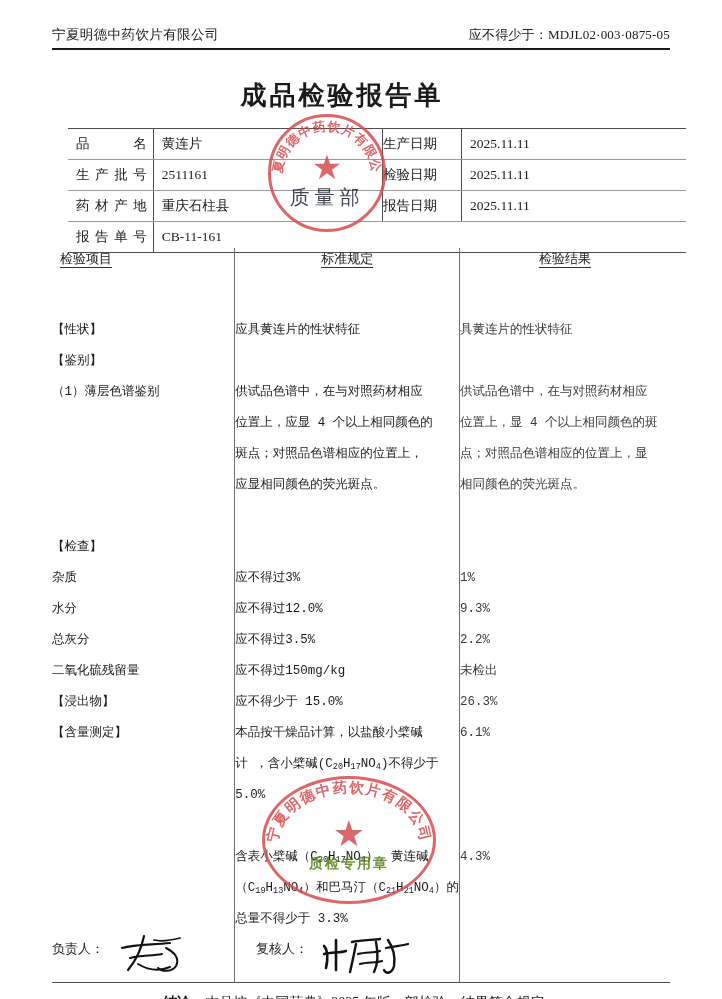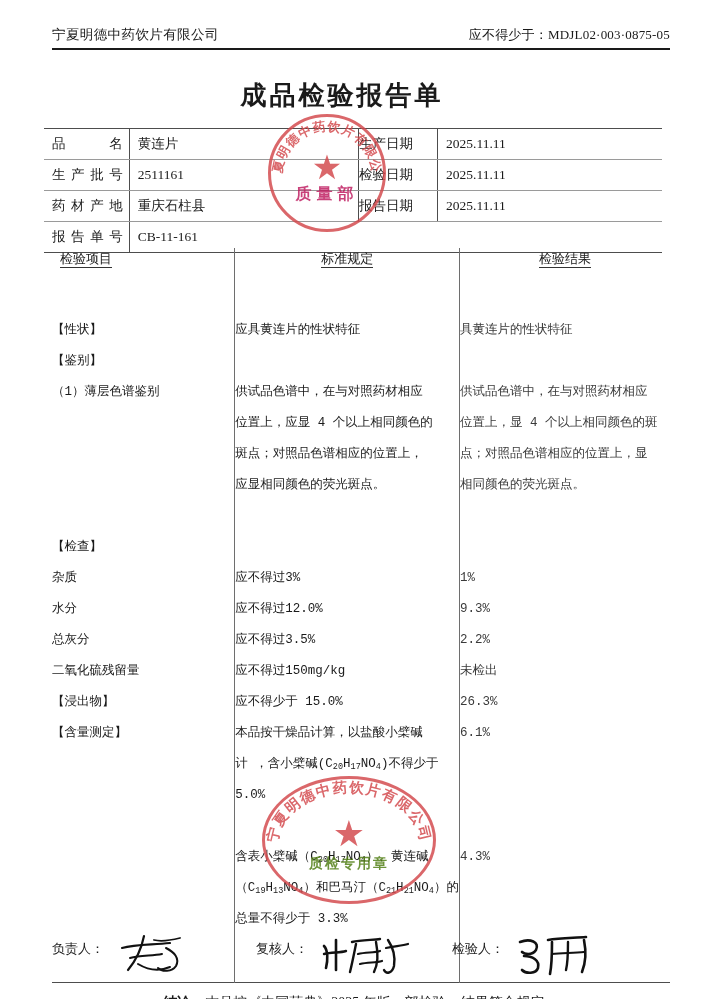--- a/index.html
+++ b/index.html
@@ -50,21 +50,21 @@
     text-align: center;
     font-size: 26px;
     font-weight: bold;
     letter-spacing: 3px;
     font-family: "DejaVu Serif", "Liberation Serif", serif;
   }
 
   
   .info-table {
     position: absolute;
-    left: 44px;
+    left: 68px;
     top: 128px;
     width: 618px;
     border-collapse: collapse;
     font-size: 13.5px;
   }
   .info-table td {
     border-top: 1px solid #9a9a9a;
     border-bottom: 1px solid #9a9a9a;
     height: 30px;
     padding: 0 0 0 8px;
@@ -213,23 +213,23 @@
     font-weight: bold;
     letter-spacing: 2px;
     font-family: "DejaVu Serif", "Liberation Serif", serif;
   }
   .stamp-top-text {
     position: absolute;
     left: 0;
     top: 60%;
     width: 100%;
     text-align: center;
-    color: #be185d;
-    font-size: 16px;
-    font-weight: bold;
+    color: #0f172a;
+    font-size: 20px;
+    font-weight: normal;
     letter-spacing: 5px;
     font-family: "DejaVu Serif", "Liberation Serif", serif;
   }
   .arc-text { position: absolute; left: 0; top: 0; width: 100%; height: 100%; }
   .arc-text svg { width: 100%; height: 100%; overflow: visible; }
   .arc-text text { fill: #d3464a; font-family: "DejaVu Serif", "Liberation Serif", serif; font-weight: bold; }
 </style>
 </head>
 <body>
 
@@ -375,34 +375,20 @@
         <svg width="78" height="44" viewBox="0 0 78 44">
           <path d="M8 14 C22 10, 38 11, 56 9" stroke="#111" stroke-width="2.2" fill="none" stroke-linecap="round"></path>
           <path d="M30 2 C28 12, 24 24, 14 36" stroke="#111" stroke-width="2.2" fill="none" stroke-linecap="round"></path>
           <path d="M16 24 C26 21, 38 22, 48 20" stroke="#111" stroke-width="2" fill="none" stroke-linecap="round"></path>
           <path d="M24 30 C34 36, 44 38, 56 33" stroke="#111" stroke-width="2" fill="none" stroke-linecap="round"></path>
           <path d="M52 14 C60 18, 66 24, 62 32 C58 38, 48 38, 44 34" stroke="#111" stroke-width="2" fill="none" stroke-linecap="round"></path>
           <path d="M40 6 C48 8, 58 6, 66 4" stroke="#111" stroke-width="1.8" fill="none" stroke-linecap="round"></path>
         </svg>
       </span>
     </div>
-    <div class="sign-group sign-g3">
-      <span class="sign-label">检验人：</span>
-      <span class="sig-img">
-        <svg width="80" height="44" viewBox="0 0 80 44">
-          <path d="M6 8 C16 4, 26 8, 22 16 C18 22, 10 20, 8 18" stroke="#111" stroke-width="2.6" fill="none" stroke-linecap="round"></path>
-          <path d="M10 22 C18 22, 26 26, 24 34 C22 40, 12 40, 8 36" stroke="#111" stroke-width="2.6" fill="none" stroke-linecap="round"></path>
-          <path d="M34 6 C46 4, 60 4, 72 3" stroke="#111" stroke-width="2.6" fill="none" stroke-linecap="round"></path>
-          <path d="M38 8 C38 20, 38 30, 36 40" stroke="#111" stroke-width="2.6" fill="none" stroke-linecap="round"></path>
-          <path d="M54 8 C54 18, 54 28, 52 36" stroke="#111" stroke-width="2.4" fill="none" stroke-linecap="round"></path>
-          <path d="M70 6 C72 16, 72 28, 68 38" stroke="#111" stroke-width="2.6" fill="none" stroke-linecap="round"></path>
-          <path d="M38 20 C48 19, 60 19, 70 18" stroke="#111" stroke-width="2.2" fill="none" stroke-linecap="round"></path>
-        </svg>
-      </span>
-    </div>
   </div>
 
   <div class="stamp stamp-top">
     <div class="stamp-inner">
       <div class="arc-text">
         <svg viewBox="0 0 106 106">
           <defs>
             <path id="arcTop" d="M 10 56 A 43 43 0 0 1 96 56"></path>
           </defs>
           <text font-size="12" letter-spacing="1">

